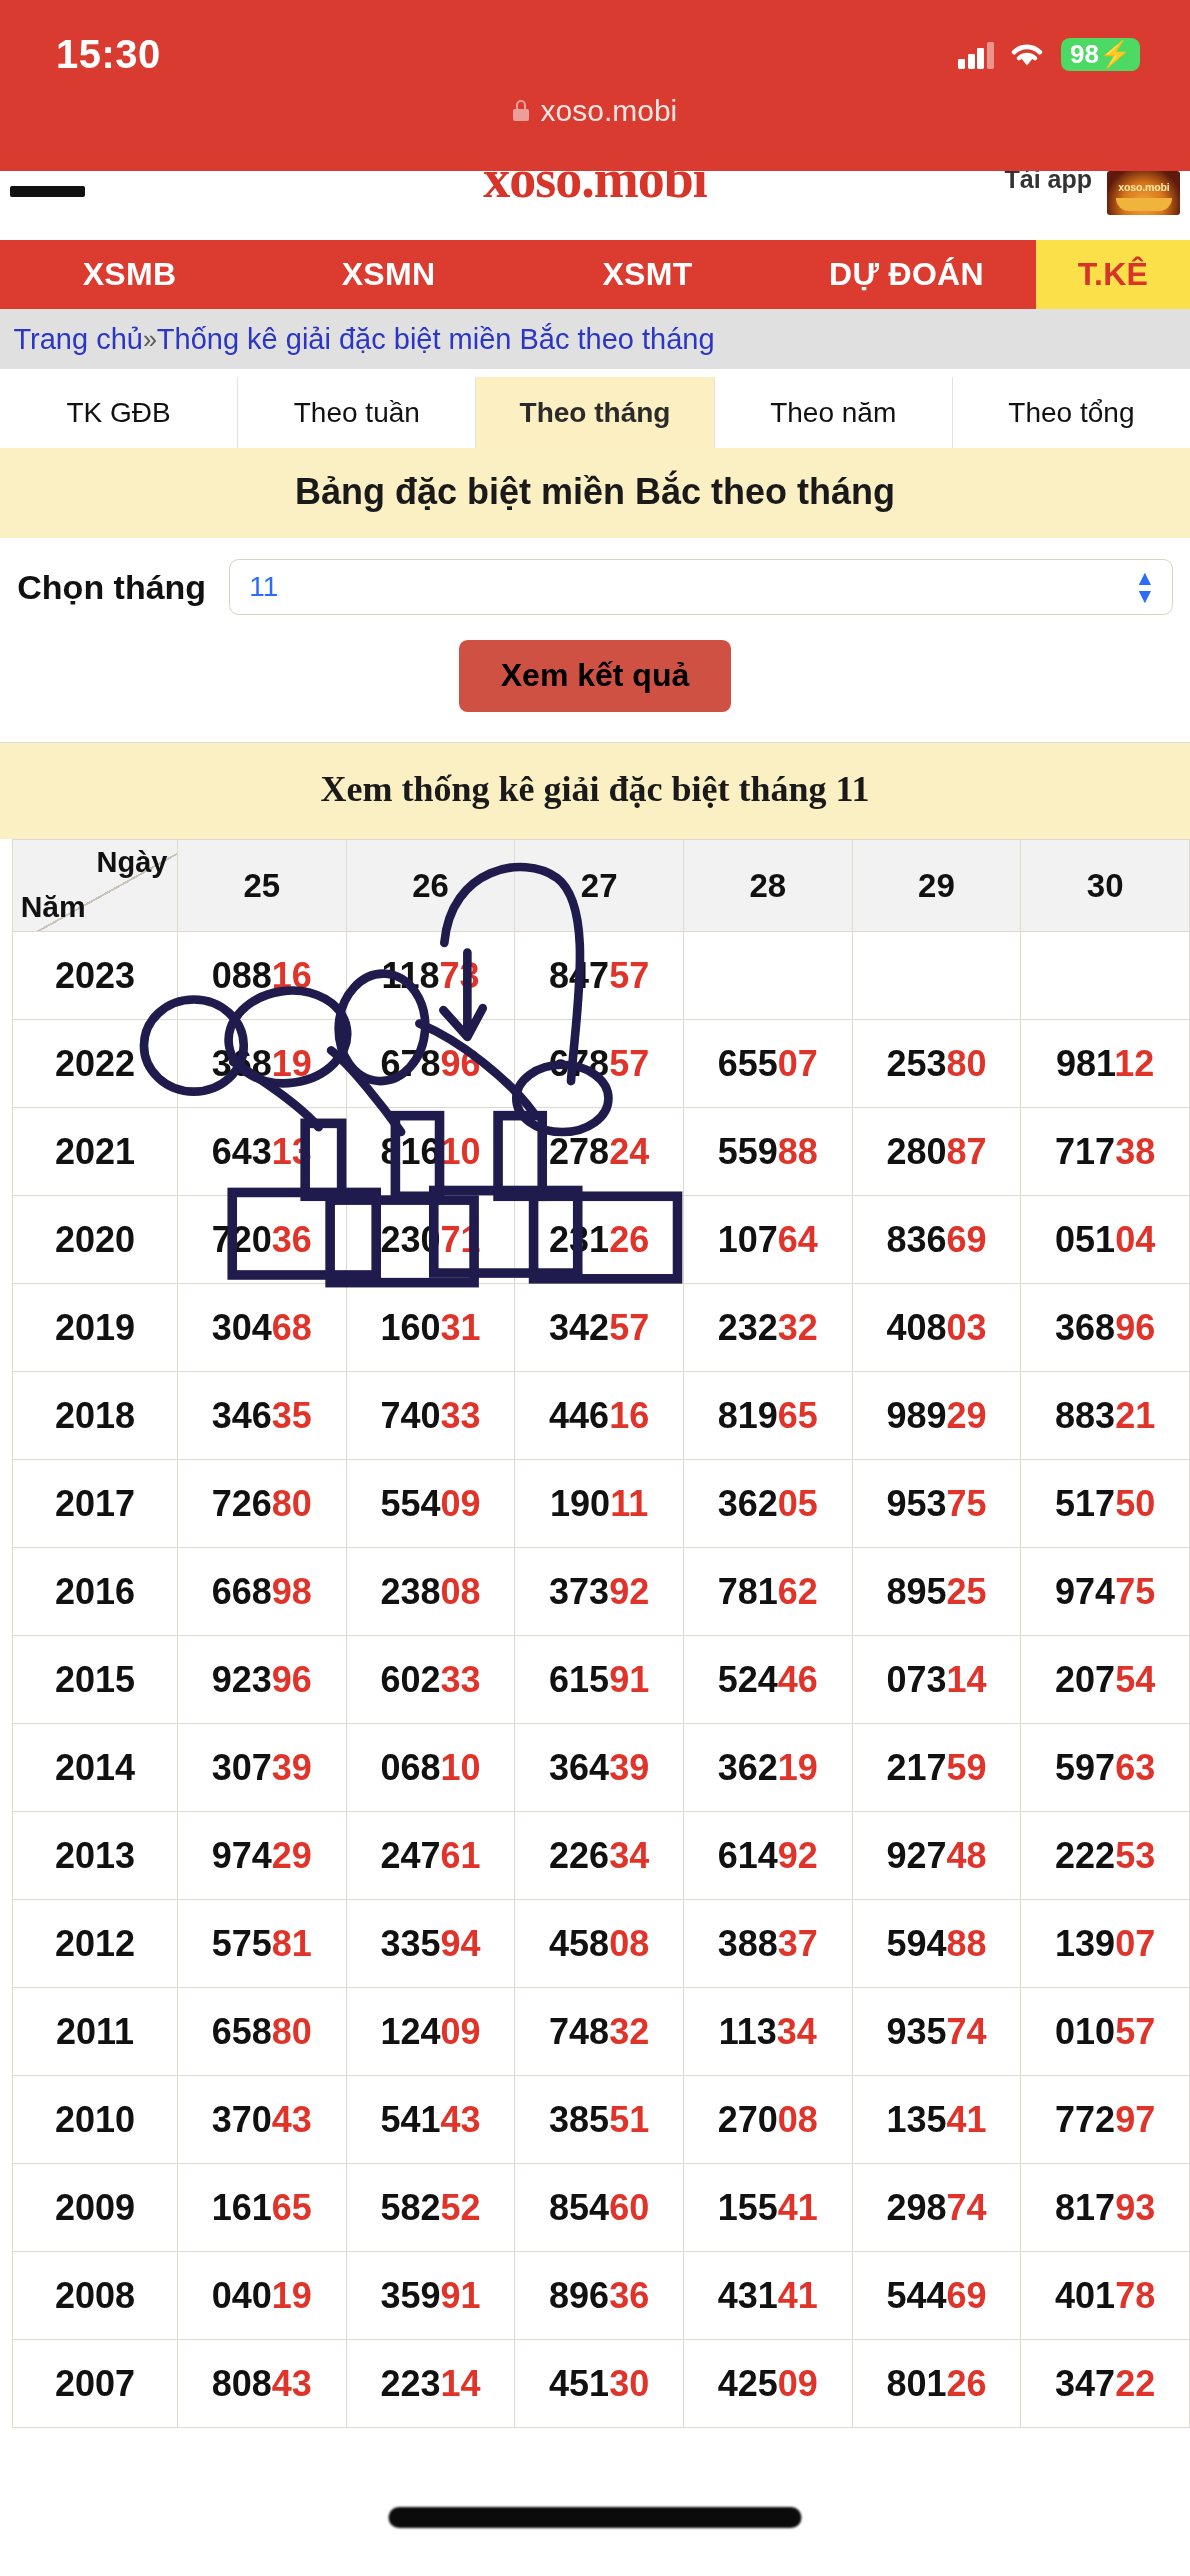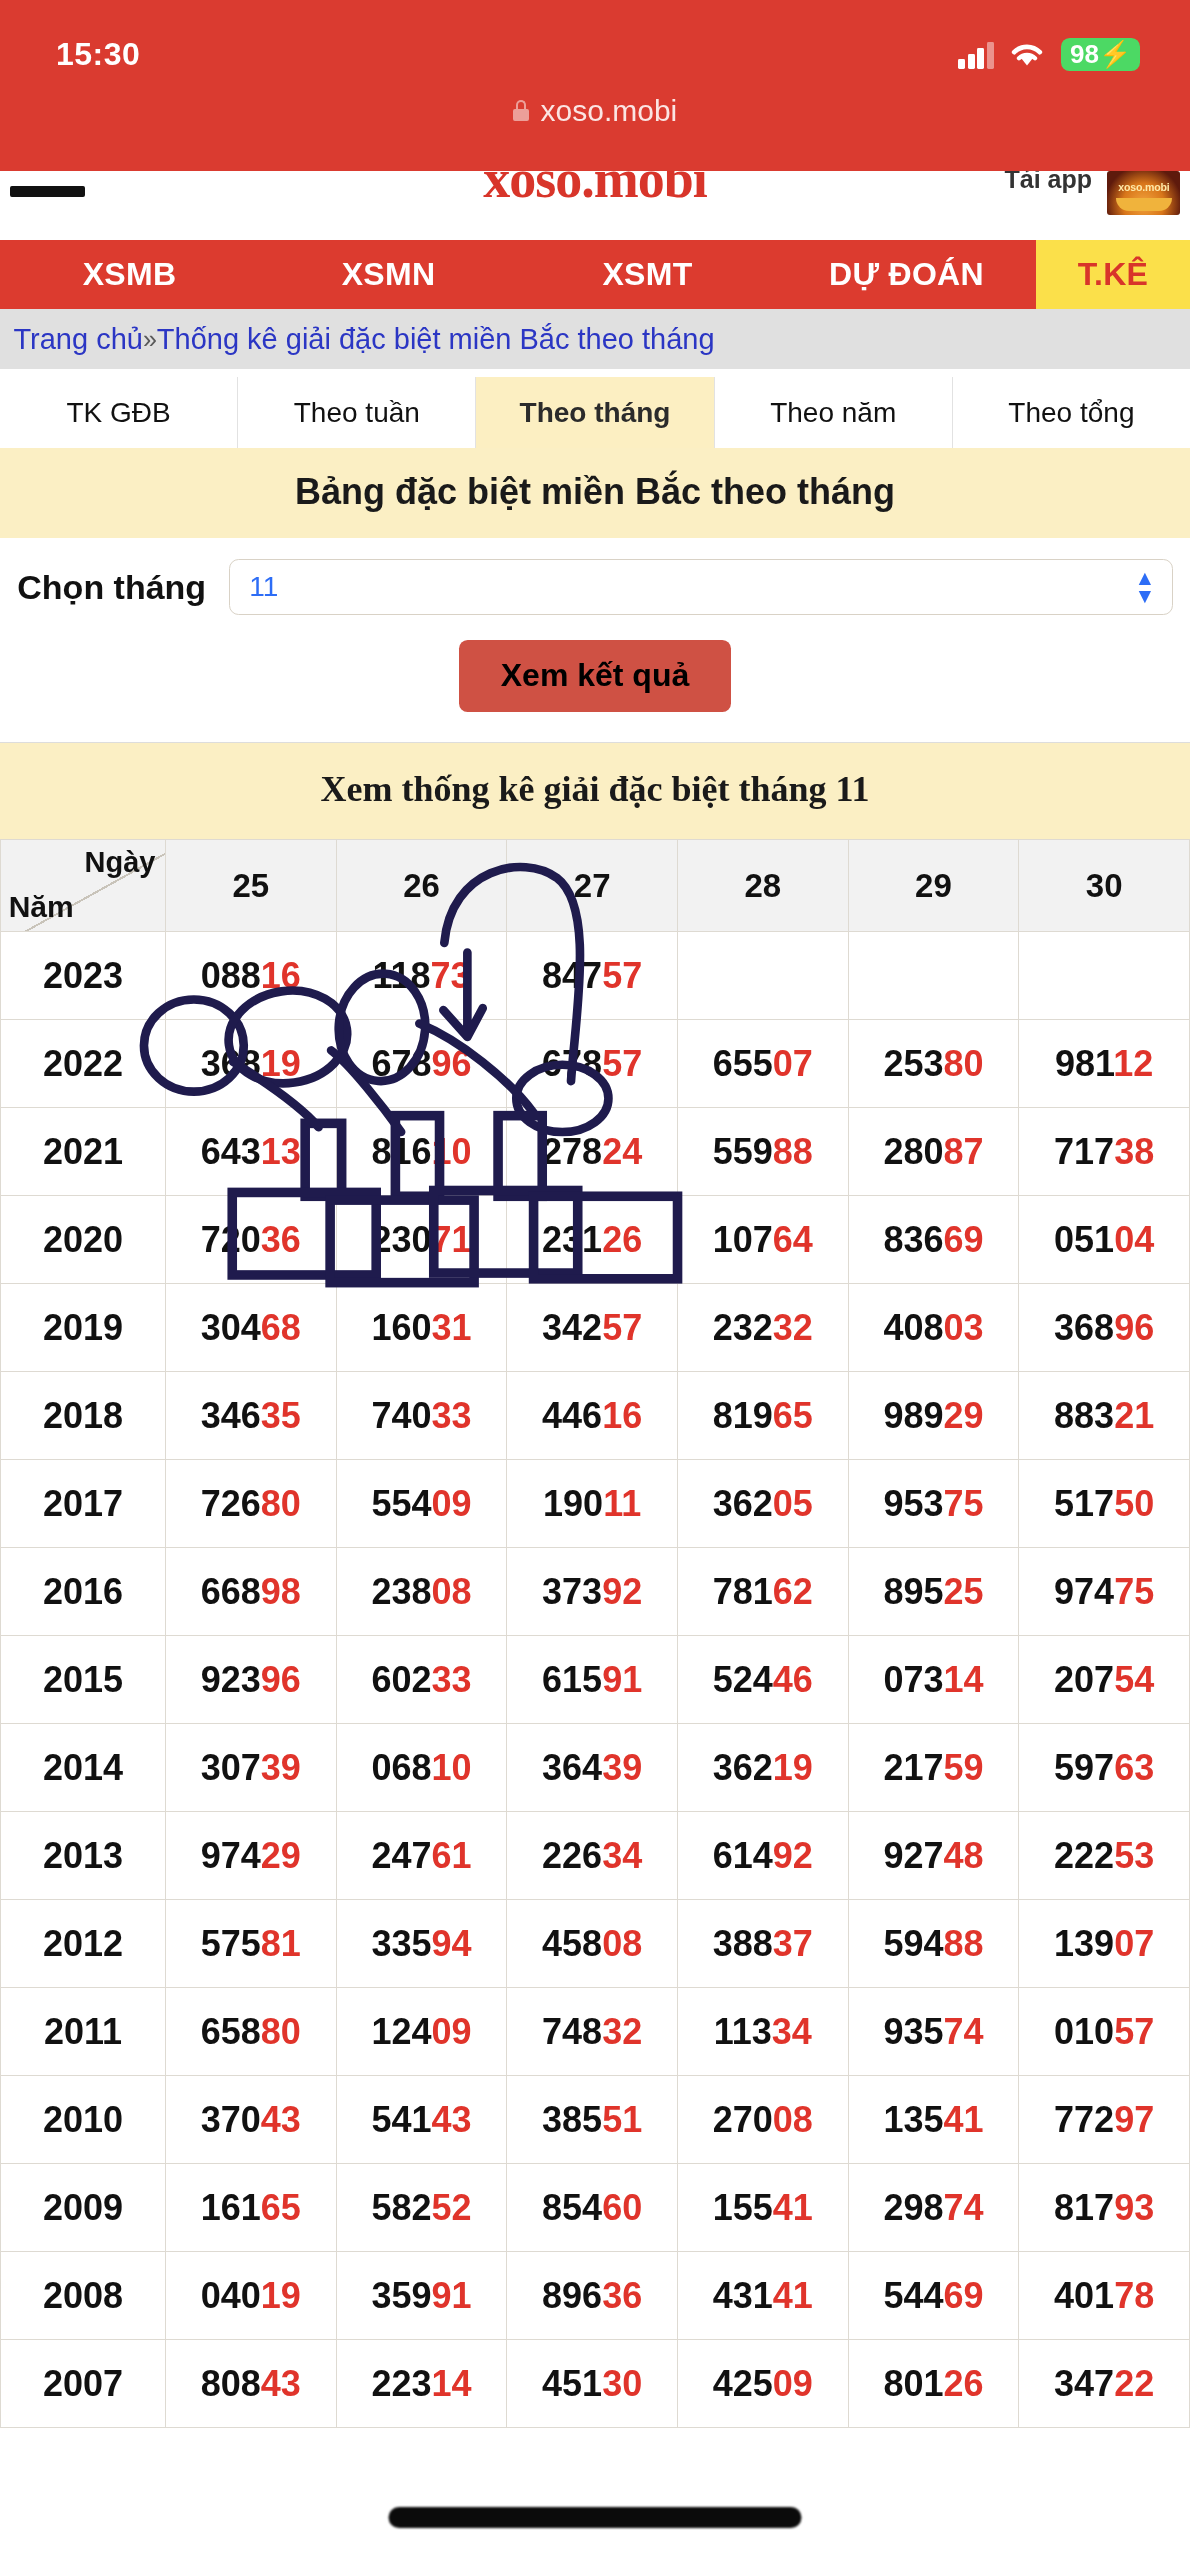--- a/index.html
+++ b/index.html
@@ -18,21 +18,21 @@
     background: #da3b30;
     height: 171px;
     width: 100%;
   }
   .status-bar {
     display: flex; align-items: center; justify-content: space-between;
     padding: 21px 50px 0 56px;
     height: 88px;
   }
   .status-time {
-    color: #fff; font-size: 32px; font-weight: 600; letter-spacing: 0.5px;
+    color: #fff; font-size: 40px; font-weight: 600; letter-spacing: 0.5px;
   }
   .status-right { display: flex; align-items: center; gap: 15.4px; }
   .cell-bars { display: flex; align-items: flex-end; gap: 2.9px; height: 29px; }
   .cell-bars i { display: block; width: 6.7px; background: #fff; border-radius: 1.4px; }
   .cell-bars i:nth-child(1){ height: 9.6px; }
   .cell-bars i:nth-child(2){ height: 15.4px; }
   .cell-bars i:nth-child(3){ height: 21px; }
   .cell-bars i:nth-child(4){ height: 27px; background: rgba(255,255,255,0.45); }
   .wifi-icon { width: 36px; height: 29px; position: relative; }
   .batt {
@@ -138,21 +138,21 @@
     font-family: inherit;
   }
 
   
   .band-result {
     background: #fbefc4; text-align: center; font-size: 36px; font-weight: 700;
     color: #1a1a1a; padding: 25px 0 29px; border-top: 1px solid #ddd; font-family: Liberation Serif, serif;
   }
 
   
-  .table-wrap { position: relative; width: 100%; }
+  .table-wrap { position: relative; width: 100%; padding-left: 12px; }
   table.stats { width: 100%; border-collapse: collapse; table-layout: fixed; }
   table.stats th, table.stats td {
     border: 1px solid #dedad2; text-align: center; height: 88px;
     font-size: 36px; font-weight: 700; color: #111;
   }
   table.stats thead th { background: #f2f2f2; height: 92px; font-size: 33px; }
   table.stats col.c-year { width: 165px; }
   .corner-cell {
     position: relative; background: #f2f2f2 !important; padding: 0;
   }

